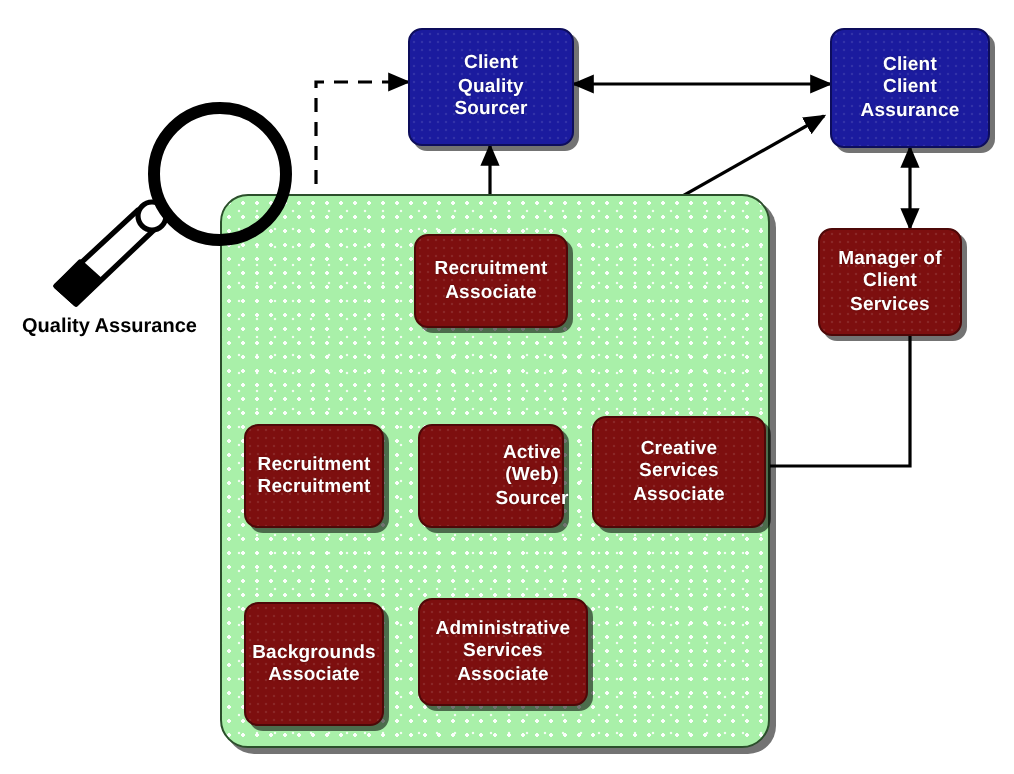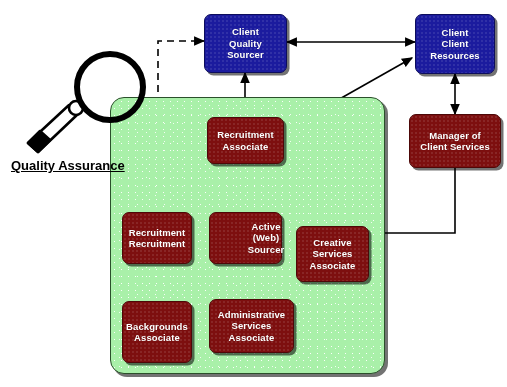--- a/index.html
+++ b/index.html
@@ -83,26 +83,25 @@
     left: 20px;
     top: 48px;
     width: 132px;
     height: 110px;
     z-index: 6;
   }
   .qa-label {
     position: absolute;
     left: 11px;
     top: 158px;
-    font-size: 13px;
+    font-size: 10px;
     font-weight: bold;
     color: #000000;
     white-space: nowrap;
     z-index: 7;
-    text-decoration: underline;
   }
 </style>
 </head>
 <body>
 
 <div id="canvas">
 
   <div class="team-container"></div>
 
   <svg id="svg-layer" viewBox="0 0 507 387" xmlns="http://www.w3.org/2000/svg">
@@ -165,25 +164,25 @@
       <span>Client</span>
       <span>Quality</span>
       <span>Sourcer</span>
     </div>
   </div>
 
   <div class="node node-blue" style="left:415px; top:14px; width:80px; height:60px;">
     <div>
       <span>Client</span>
       <span>Client</span>
-      <span>Resources</span>
-    </div>
-  </div>
-
-  <div class="node node-red" style="left:409px; top:114px; width:92px; height:54px;">
+      <span>Assurance</span>
+    </div>
+  </div>
+
+  <div class="node node-red" style="left:409px; top:114px; width:72px; height:54px;">
     <div>
       <span>Manager of</span>
       <span>Client Services</span>
     </div>
   </div>
 
   <div class="node node-red" style="left:207px; top:117px; width:77px; height:47px;">
     <div>
       <span>Recruitment</span>
       <span>Associate</span>
@@ -197,21 +196,21 @@
     </div>
   </div>
 
   <div class="node node-red" style="left:209px; top:212px; width:73px; height:52px;padding-left:44px;">
     <div>
       <span>Active (Web)</span>
       <span>Sourcer</span>
     </div>
   </div>
 
-  <div class="node node-red" style="left:296px; top:226px; width:73px; height:56px;">
+  <div class="node node-red" style="left:296px; top:208px; width:87px; height:56px;">
     <div>
       <span>Creative</span>
       <span>Services</span>
       <span>Associate</span>
     </div>
   </div>
 
   <div class="node node-red" style="left:122px; top:301px; width:70px; height:62px;">
     <div>
       <span>Backgrounds</span>

